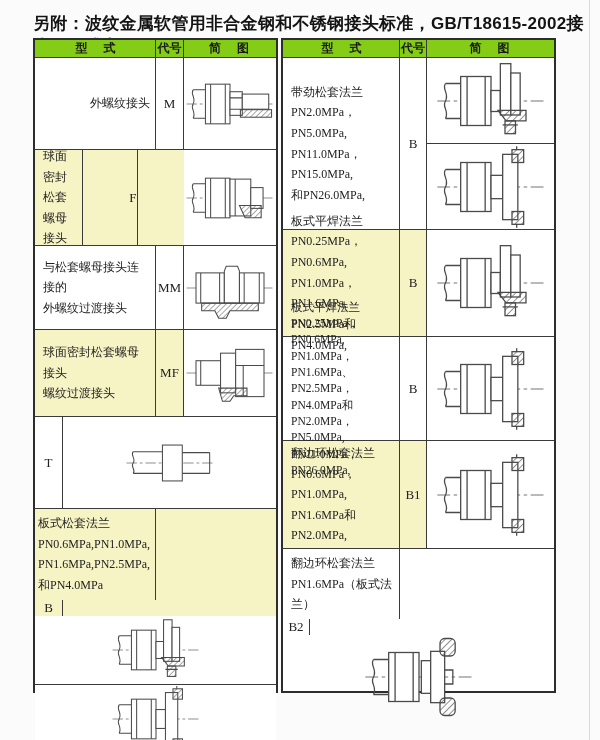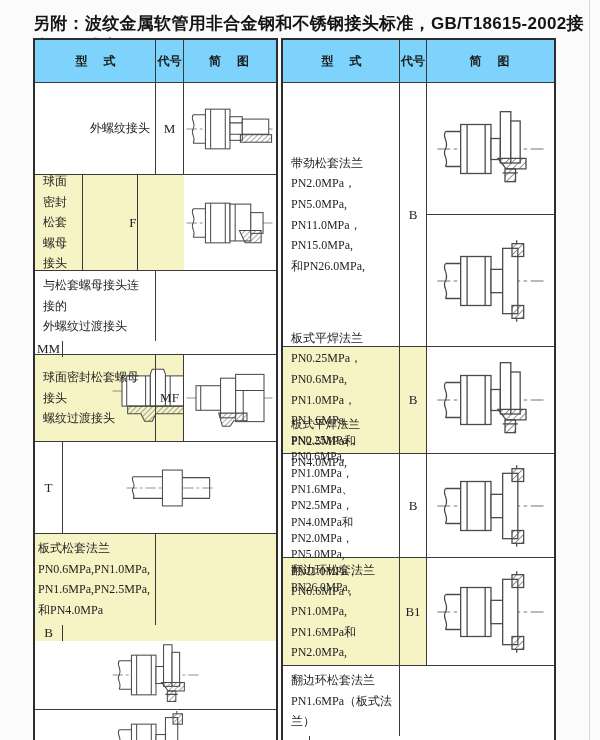--- a/index.html
+++ b/index.html
@@ -30,29 +30,29 @@
   .c-type{padding:4px 5px 4px 8px;justify-content:flex-end;}
   .type-text{
     white-space:pre-line;font-size:12px;line-height:1.72;
     font-family:"Liberation Serif",serif;color:#222;
   }
   .tight .type-text{font-size:11.5px;line-height:1.42;}
   .code-text{
     width:100%;text-align:center;
     font-family:"Liberation Serif",serif;font-size:13px;color:#222;
   }
-  .hdr{height:43px;background:#7dd3fc;text-align:center;}
+  .hdr{height:18px;background:#84cc16;text-align:center;}
   .hdr .cell{justify-content:center;}
   .hdr-text{font-size:12px;font-weight:700;color:#1a1a1a;letter-spacing:2px;}
   .hl{background:#f6f3c4;}
   
-  .lr1{height:92px;} .lr2{height:96px;gap:46px;} .lr3{height:84px;flex-direction:column;}
+  .lr1{height:92px;} .lr2{height:96px;gap:46px;} .lr3{height:84px;}
   .lr4{height:87px;} .lr5{height:92px;} .lr6{height:182px;}
   
-  .rr1{height:264px;} .rr2{height:107px;} .rr3{height:104px;}
+  .rr1{height:172px;} .rr2{height:107px;} .rr3{height:104px;}
   .rr4{height:108px;} .rr5{height:105px;}
   
   .c-diag.split{flex-direction:column;align-items:stretch;padding:0;}
   .subdiag{flex:1;display:flex;align-items:center;justify-content:center;border-bottom:1px solid #3a3a3a;}
   .subdiag:last-child{border-bottom:none;}
   .dsvg{display:block;}
   .left .dsvg{width:92px;height:68px;}
   .right .dsvg{width:116px;height:84px;}
   .defs-holder{position:absolute;width:0;height:0;overflow:hidden;}
 </style>

